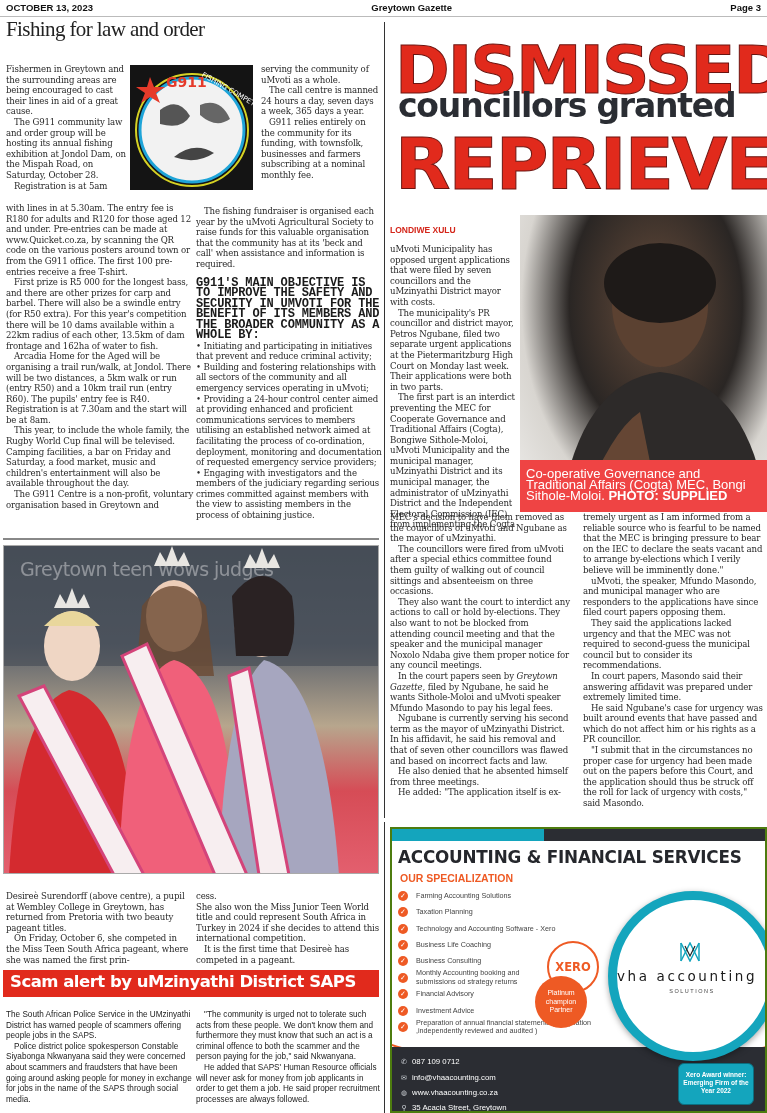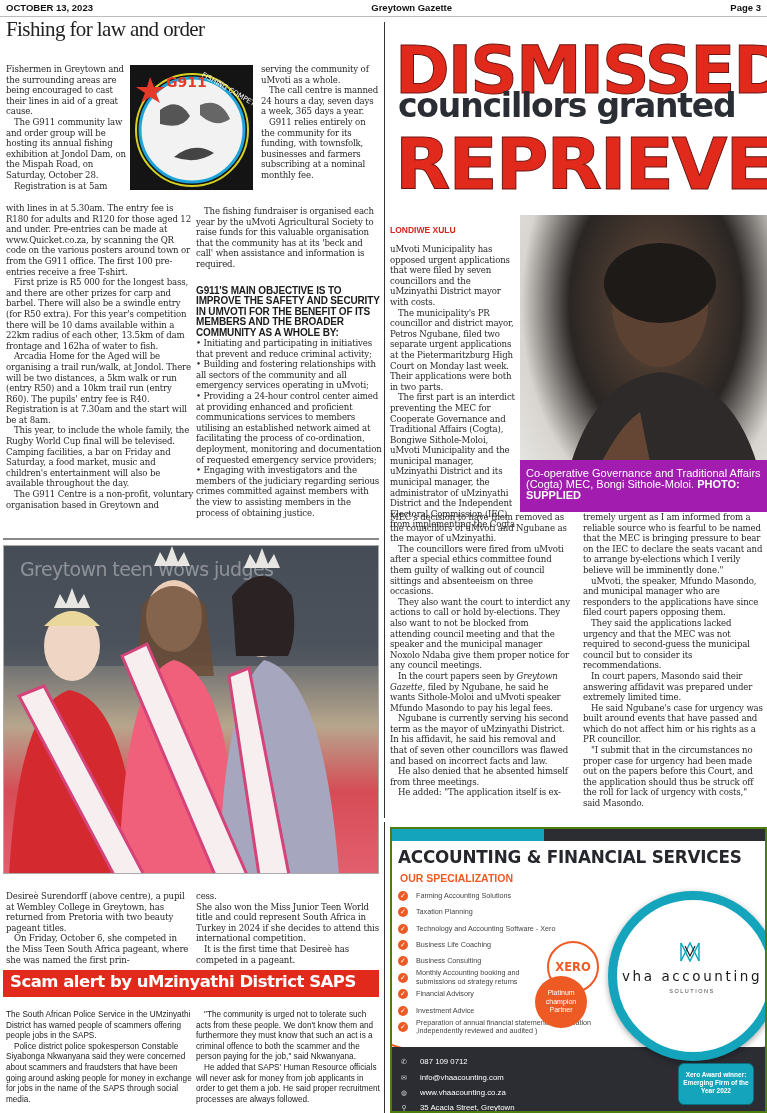--- a/index.html
+++ b/index.html
@@ -8,27 +8,27 @@
 .serif{font-family:"DejaVu Serif","Liberation Serif",serif;font-size:8.6px;line-height:10.6px;color:#2a2a2a;letter-spacing:-0.15px}
 .serif p{text-indent:8px}
 .serif p.noind{text-indent:0}
 .abs{position:absolute}
 .masthead{position:absolute;top:2px;left:6px;right:6px;height:14px;display:flex;justify-content:space-between;align-items:flex-start;font-family:"Liberation Sans",sans-serif;font-weight:700;font-size:9.5px;color:#111}
 .vline{position:absolute;background:#333}
 .hline{position:absolute;background:#888}
 
 .fish-title{position:absolute;left:6px;top:17px;font-family:Liberation Serif, serif;font-size:21px;font-weight:300;color:#222;letter-spacing:-0.6px}
 .fish-logo{position:absolute;left:130px;top:65px;width:123px;height:125px;background:#141414;overflow:hidden}
-.subhead{font-family:Liberation Sans, sans-serif;font-weight:700;font-size:10px;line-height:10.5px;color:#1a1a1a;text-transform:uppercase;margin-top:16px}
+.subhead{font-family:Liberation Mono, monospace;font-weight:700;font-size:12px;line-height:10.5px;color:#1a1a1a;text-transform:uppercase;margin-top:8px}
 
 .big-red{position:absolute;left:395px;font-family:"DejaVu Sans",sans-serif;font-weight:900;color:#e12a1c;-webkit-text-stroke:1px #6a1410;letter-spacing:-1px;line-height:1}
 .dark-line{position:absolute;left:398px;top:89px;font-family:"DejaVu Sans",sans-serif;font-weight:700;font-size:33px;color:#2a2d33;letter-spacing:-1.2px;line-height:1}
 .byline{position:absolute;left:390px;top:225px;font-family:"Liberation Sans",sans-serif;font-weight:700;font-size:8.5px;color:#d4261a}
 .photo-cogta{position:absolute;left:520px;top:215px;width:247px;height:297px;background:radial-gradient(ellipse at 55% 30%,#7a6252 0%,#4a3a30 22%,#2a2624 45%,#d8d5d0 70%,#efeeec 100%);overflow:hidden}
-.caption-dark{position:absolute;left:520px;top:460px;width:247px;height:52px;background:#a21caf;color:#fff;font-family:"Liberation Sans",sans-serif;font-size:11px;line-height:11px;padding:8px 6px}
+.caption-dark{position:absolute;left:520px;top:460px;width:247px;height:52px;background:#ef4444;color:#fff;font-family:"Liberation Sans",sans-serif;font-size:13px;line-height:11px;padding:8px 6px}
 
 .pageant{position:absolute;left:3px;top:545px;width:376px;height:329px;background:linear-gradient(180deg,#4b535c 0%,#59606a 30%,#b7a68d 55%,#d64c56 75%,#e35f6e 100%);overflow:hidden;border:1px solid #aaa}
 .pageant-title{position:absolute;left:16px;top:12px;font-family:"DejaVu Sans",sans-serif;font-size:19px;color:#fff;letter-spacing:-0.6px}
 
 .scam-bar{position:absolute;left:3px;top:970px;width:376px;height:27px;background:#e12a1c;color:#fff;font-family:"DejaVu Sans",sans-serif;font-weight:800;font-size:16.5px;padding:2px 7px;letter-spacing:-0.5px}
 .scam-text{font-family:"Liberation Sans",sans-serif;font-size:8.2px;line-height:10.6px;color:#222}
 .scam-text p{text-indent:8px}
 .scam-text p.noind{text-indent:0}
 
 .ad{position:absolute;left:390px;top:827px;width:377px;height:286px;background:#fff;border:2px solid #4d7c0f;overflow:hidden}
@@ -36,25 +36,25 @@
 .ad-topbar .teal{position:absolute;left:0;top:0;width:152px;height:12px;background:#14a5bd}
 .ad-title{position:absolute;left:6px;top:18px;font-family:"DejaVu Sans",sans-serif;font-weight:800;font-size:16.8px;color:#25272c;letter-spacing:-0.2px}
 .ad-spec{position:absolute;left:8px;top:43px;font-family:"Liberation Sans",sans-serif;font-weight:700;font-size:10.5px;color:#ee5a24}
 .ad-list{position:absolute;left:6px;top:59px;width:230px;list-style:none}
 .ad-list li{display:flex;align-items:center;font-family:"Liberation Sans",sans-serif;font-size:7.2px;line-height:8.4px;color:#444;min-height:16.3px}
 .check{flex:0 0 10px;height:10px;border-radius:50%;background:#ee5a24;color:#fff;font-size:7px;line-height:10px;text-align:center;margin-right:8px}
 .xero-ring{position:absolute;left:155px;top:112px;width:52px;height:52px;border:2px solid #ee5a24;border-radius:50%;background:#fff;color:#ee5a24;font-family:"DejaVu Sans",sans-serif;font-weight:700;font-size:11.5px;text-align:center;line-height:48px}
 .xero-badge{position:absolute;left:143px;top:147px;width:52px;height:52px;border-radius:50%;background:#ee5a24;color:#fff;font-family:"Liberation Sans",sans-serif;font-size:7px;line-height:8.5px;text-align:center;padding-top:13px}
 .vha-circle{position:absolute;left:216px;top:62px;width:170px;height:170px;border-radius:50%;border:9px solid #14a5bd;background:#fff;box-shadow:0 2px 6px rgba(0,0,0,.35)}
 .vha-mark{position:absolute;left:62px;top:42px;width:22px;height:20px}
-.vha-name{position:absolute;left:0;width:150px;top:68px;text-align:center;font-family:"DejaVu Sans",sans-serif;font-size:13.5px;letter-spacing:2.6px;color:#1a1a1a}
+.vha-name{position:absolute;left:0;width:150px;top:68px;font-family:"DejaVu Sans",sans-serif;font-size:13.5px;letter-spacing:2.6px;color:#1a1a1a}
 .vha-sol{position:absolute;left:0;width:150px;top:88px;text-align:center;font-family:"Liberation Sans",sans-serif;font-size:5.5px;letter-spacing:1.5px;color:#444}
 .ad-footer{position:absolute;left:0;top:218px;width:100%;height:70px;background:#2b2d33}
 .ad-swoosh{position:absolute;left:-20px;top:200px;width:420px;height:40px;border-radius:0 0 50% 50%/0 0 100% 100%;border-bottom:5px solid #ee5a24;background:transparent}
-.contact{position:absolute;left:8px;font-family:"Liberation Sans",sans-serif;font-size:7.8px;color:#fff;display:flex;align-items:center;gap:12px}
+.contact{position:absolute;left:8px;font-family:"Liberation Sans",sans-serif;font-size:7.8px;color:#fff;display:flex;align-items:center;gap:4px}
 .contact .ic{display:inline-block;width:8px;text-align:center;font-size:7px;color:#cfd3d8}
 .award{position:absolute;left:286px;top:234px;width:76px;height:42px;background:#14a5bd;border:1.5px solid #0b6f80;border-radius:6px;color:#fff;font-family:"Liberation Sans",sans-serif;font-weight:700;font-size:6.5px;line-height:8px;text-align:center;padding-top:7px}
 </style>
 </head>
 <body>
 
 <div class="masthead">
   <span>OCTOBER 13, 2023</span>
   <span>Greytown Gazette</span>
   <span>Page 3</span>

